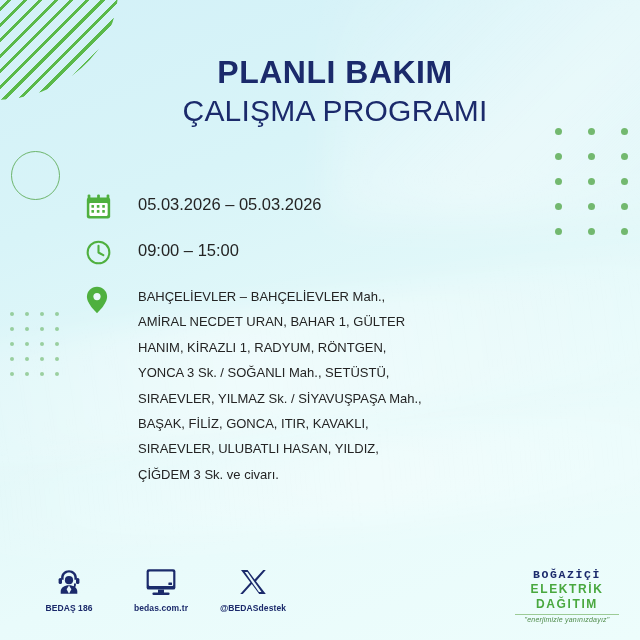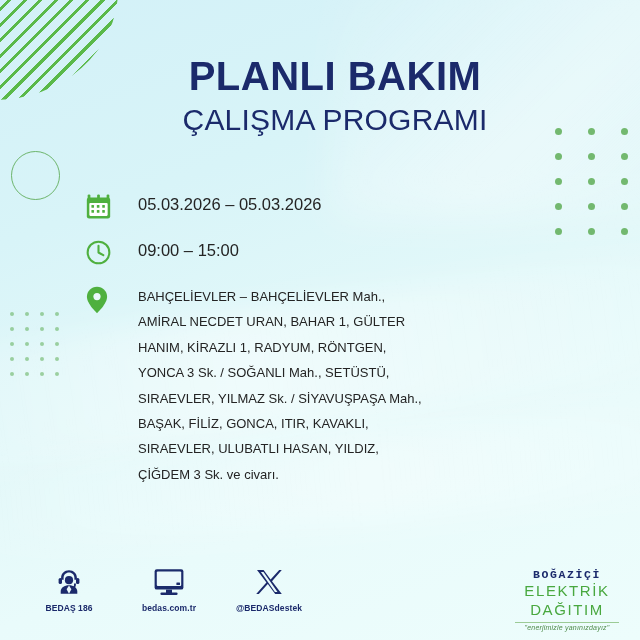--- a/index.html
+++ b/index.html
@@ -108,21 +108,21 @@
 
   
   .header {
     position: absolute;
     left: 140px;
     top: 56px;
     width: 390px;
     text-align: center;
   }
   .title-main {
-    font-size: 40px;
+    font-size: 32px;
     font-weight: bold;
     letter-spacing: .5px;
     color: #1b2a6b;
     line-height: 1.04;
     white-space: nowrap;
   }
   .title-sub {
     font-size: 30px;
     font-weight: normal;
     letter-spacing: .2px;
@@ -172,21 +172,21 @@
     left: 0;
     bottom: 14px;
     width: 640px;
     height: 60px;
   }
   .social {
     position: absolute;
     left: 28px;
     top: 0;
     display: flex;
-    gap: 18px;
+    gap: 10px;
   }
   .social-item {
     width: 82px;
     text-align: center;
   }
   .social-item .sico {
     height: 32px;
     display: flex;
     align-items: center;
     justify-content: center;
@@ -209,22 +209,22 @@
   }
   .brand-l1 {
     font-size: 11.5px;
     font-weight: bold;
     color: #1b2a6b;
     letter-spacing: 1.6px;
     line-height: 1.25;
     font-family: Liberation Mono, monospace;
   }
   .brand-l2, .brand-l3 {
-    font-size: 15px;
-    font-weight: normal;
+    font-size: 12px;
+    font-weight: bold;
     color: #49a83f;
     letter-spacing: 1.6px;
     line-height: 1.25;
   }
   .brand-rule {
     margin: 2px auto 1px;
     width: 104px;
     height: 1px;
     background: #9ccb96;
   }

